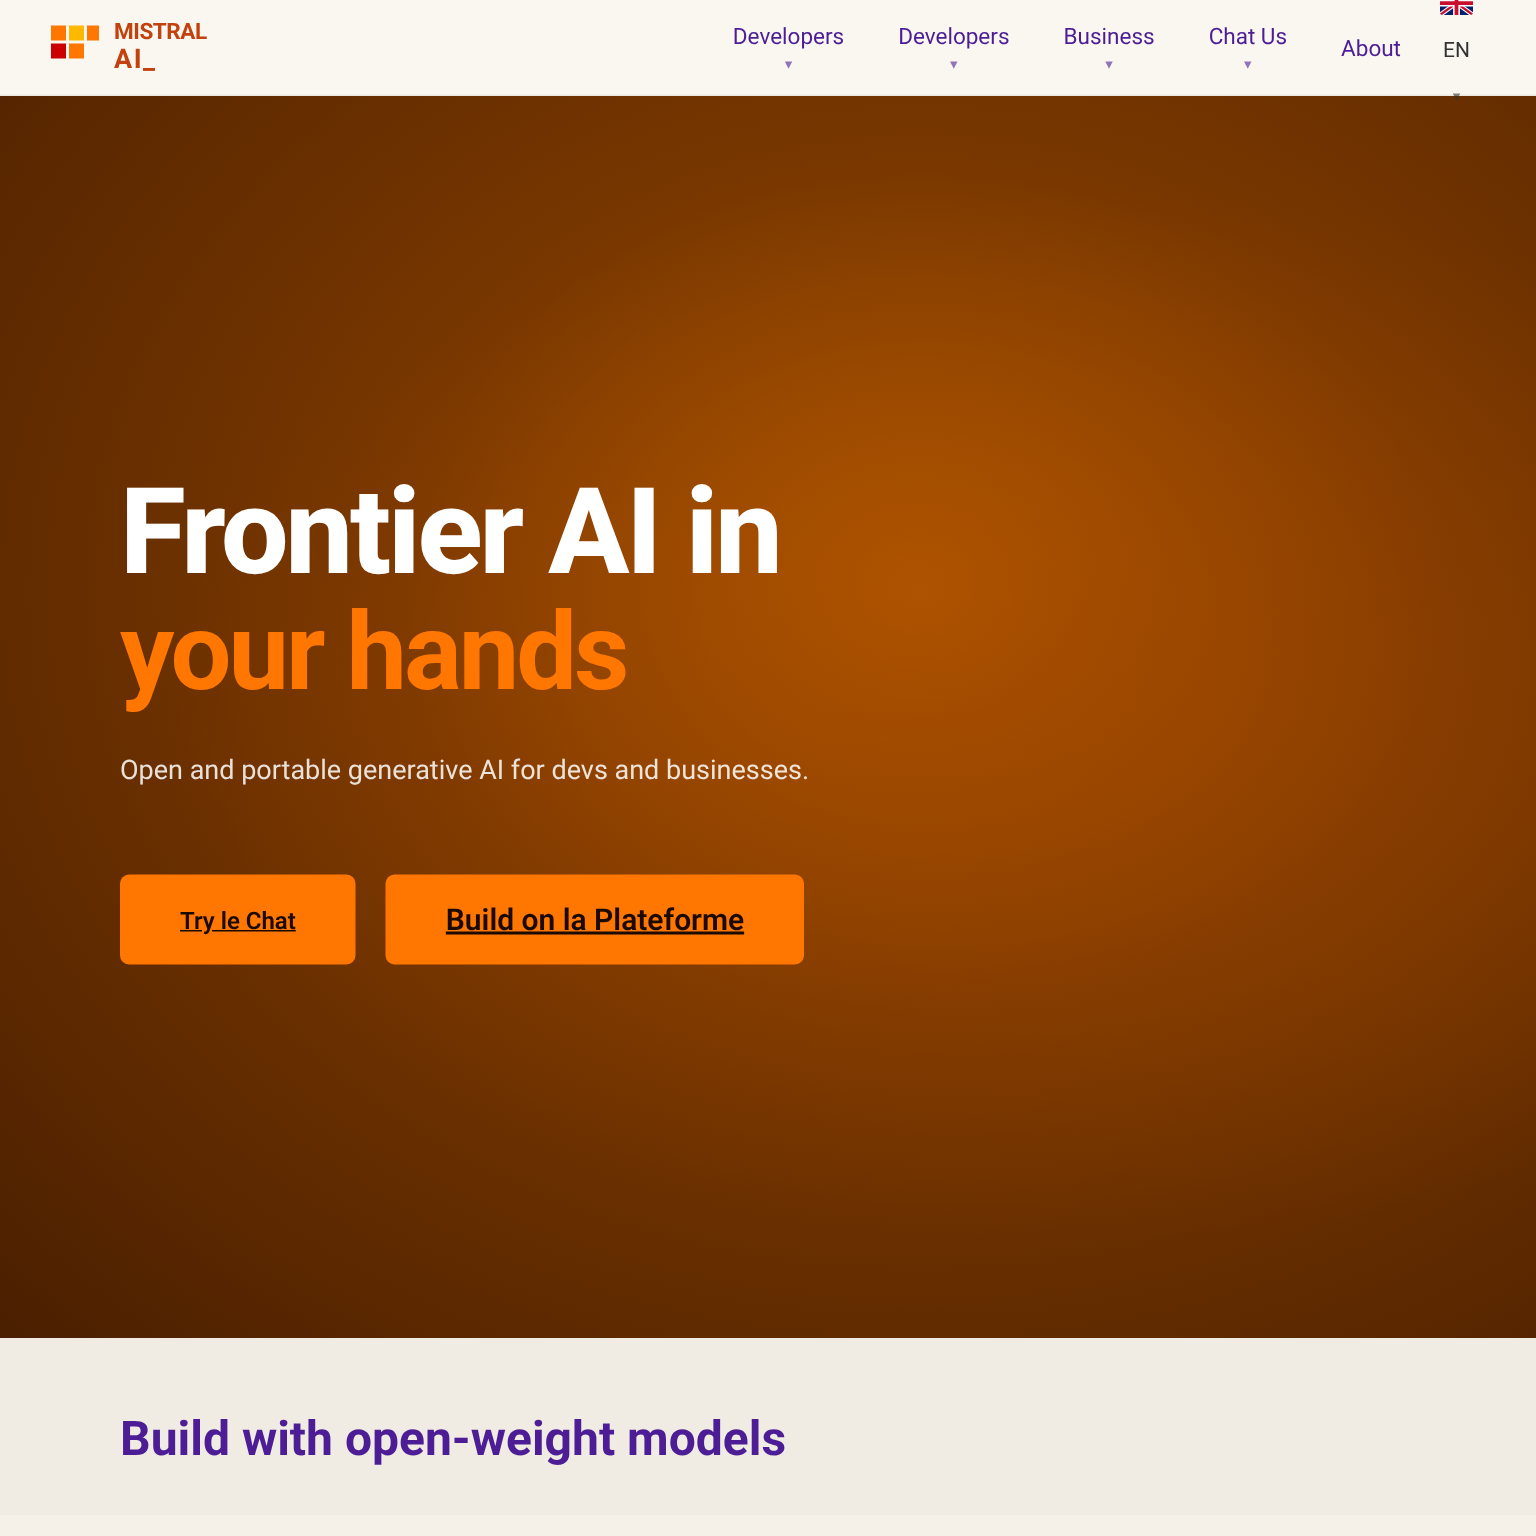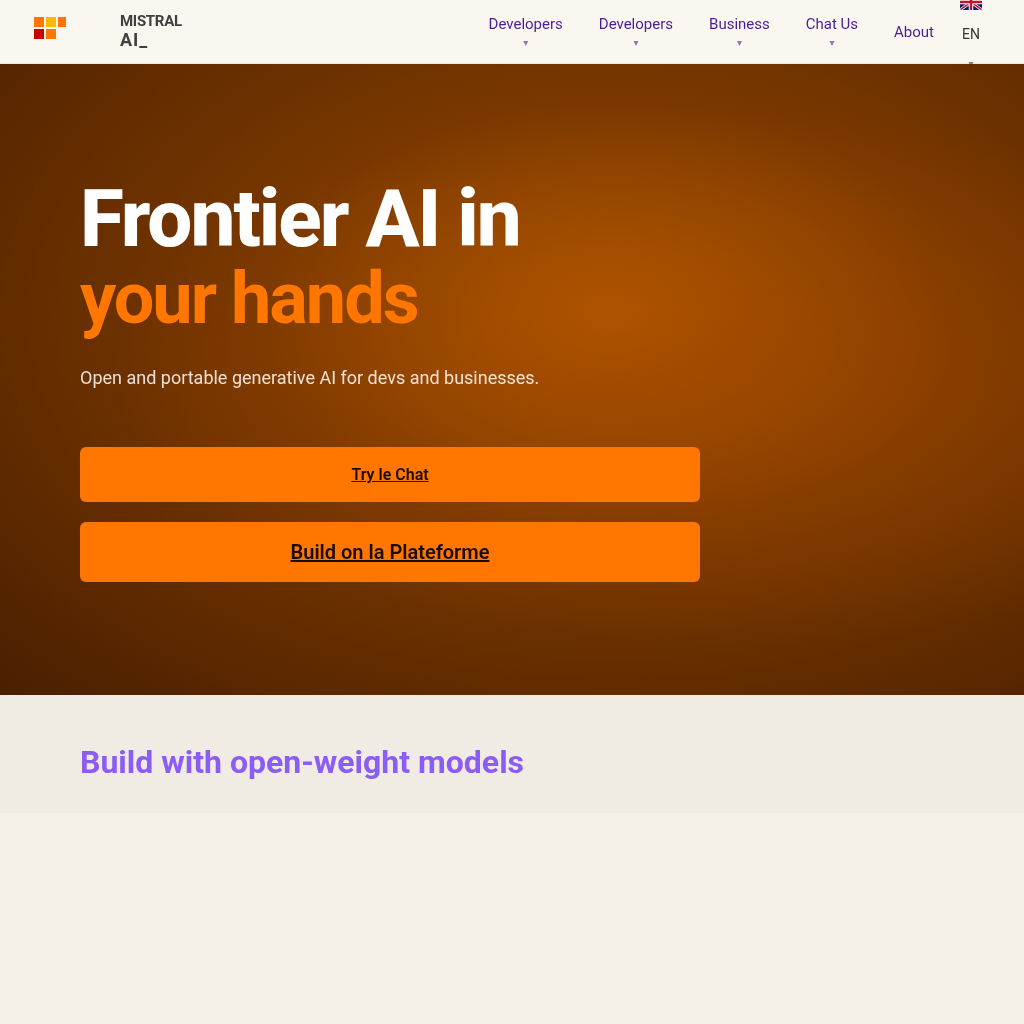--- a/index.html
+++ b/index.html
@@ -32,24 +32,23 @@
     }
 
     .logo-icon {
       width: 36px;
       height: 36px;
     }
 
     .logo-text {
       font-size: 15px;
       font-weight: 700;
-      color: #404040;
+      color: #c2410c;
       line-height: 1.1;
       letter-spacing: -0.3px;
-      margin-left: 44px;
     }
 
     .logo-text .line2 {
       font-size: 18px;
       letter-spacing: 1px;
     }
 
     .nav-links {
       display: flex;
       align-items: center;
@@ -90,21 +89,21 @@
       font-size: 14px;
       color: #333;
       font-family: inherit;
       border-radius: 6px;
       flex-direction: column;
     }
 
     
     .hero {
       margin-top: 64px;
-      height: 631px;
+      height: 828px;
       background: radial-gradient(ellipse at 60% 40%, #b85c00 0%, #7a3800 40%, #4a1f00 100%);
       position: relative;
       display: flex;
       flex-direction: column;
       justify-content: center;
       padding: 0 80px;
       overflow: hidden;
     }
 
     .hero::before {
@@ -144,21 +143,20 @@
       color: rgba(255,255,255,0.85);
       margin-bottom: 56px;
       font-weight: 400;
       line-height: 1.5;
     }
 
     .hero-buttons {
       display: flex;
       gap: 20px;
       flex-wrap: wrap;
-      flex-direction: column;
     }
 
     .btn-primary {
       background: #ff7700;
       color: #1a0a00;
       border: none;
       padding: 18px 40px;
       font-size: 16px;
       font-weight: 600;
       border-radius: 6px;
@@ -184,21 +182,21 @@
 
     
     .bottom-section {
       background: #f0ece4;
       padding: 48px 80px 32px;
     }
 
     .bottom-section h2 {
       font-size: 32px;
       font-weight: 700;
-      color: #8b5cf6;
+      color: #4c1d95;
     }
   </style>
 </head>
 <body>
 
 <nav>
   <a class="nav-logo" href="#">
 
     <svg class="logo-icon" viewBox="0 0 36 36">
 

